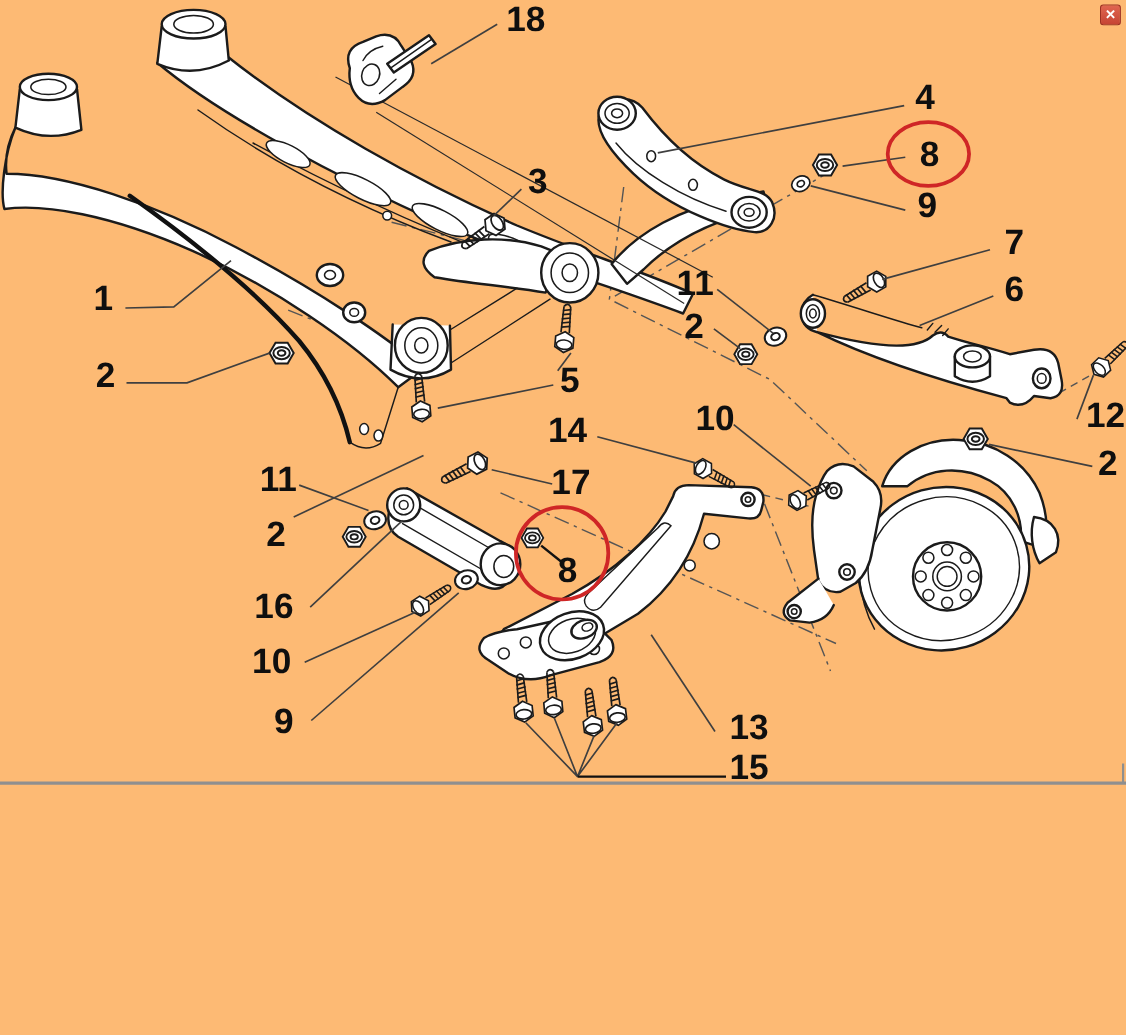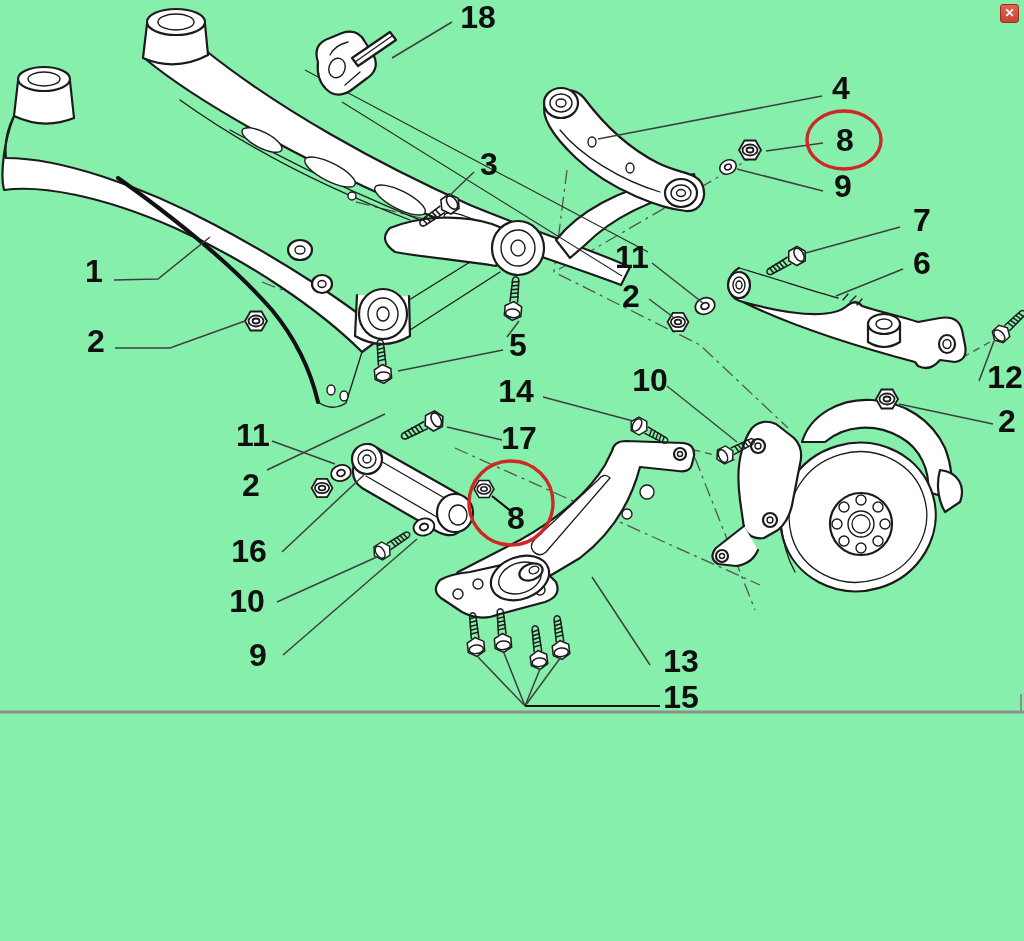--- a/index.html
+++ b/index.html
@@ -1,16 +1,16 @@
 <!DOCTYPE html>
 <html><head>
 <meta charset="utf-8">
 <style>
   html,body{margin:0;padding:0;background:#ffffff;}
-  .stage{position:relative;width:1024px;height:941px;background:#86efac;overflow:hidden;
+  .stage{position:relative;width:1024px;height:941px;background:#fdba74;overflow:hidden;
          font-family:"Liberation Sans",sans-serif;}
   .stage svg{position:absolute;left:0;top:0;}
   .close-btn{position:absolute;right:5px;top:4px;width:19px;height:19px;
     background:linear-gradient(#e06550,#c64434);
     border:1px solid #9c2f22;border-radius:3px;color:#fff;
     font:700 12px/17px "Liberation Sans",sans-serif;text-align:center;
     padding:0;cursor:pointer;}
   .part{stroke:#1b1b1b;fill:#ffffff;stroke-width:2.2;stroke-linejoin:round;stroke-linecap:round;}
   .detail{stroke:#1b1b1b;fill:none;stroke-width:1.3;stroke-linecap:round;}
   .bold-edge{stroke:#111;fill:none;stroke-width:4;stroke-linecap:round;}

